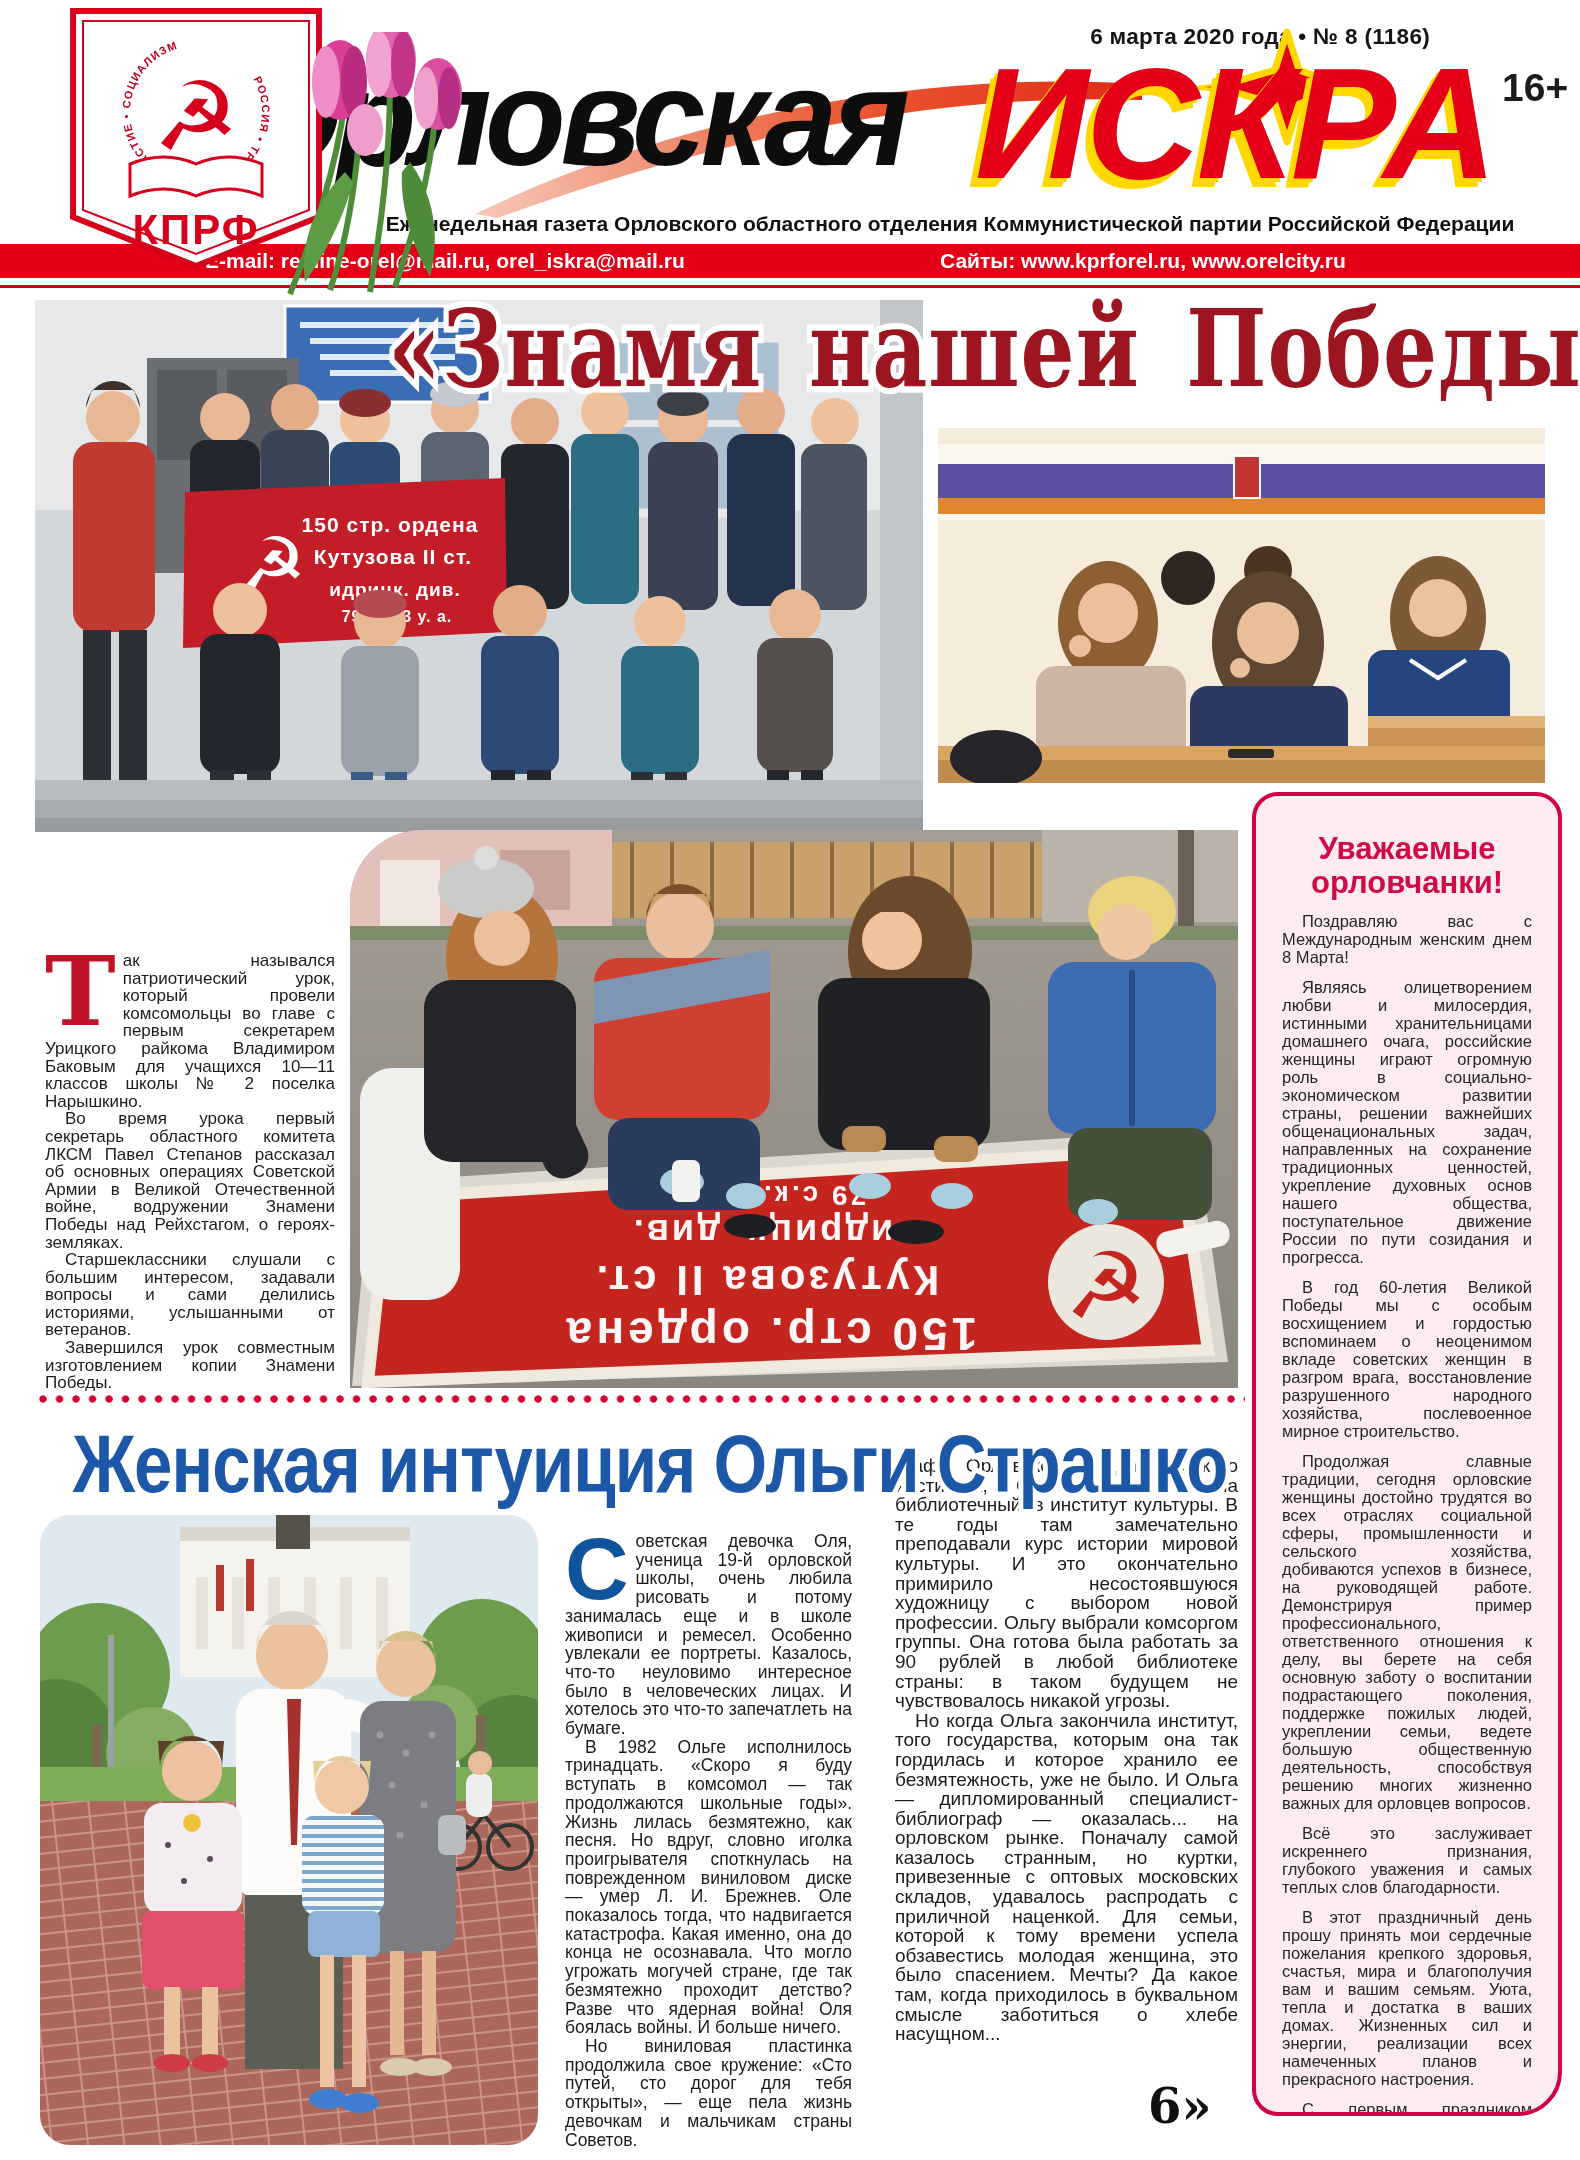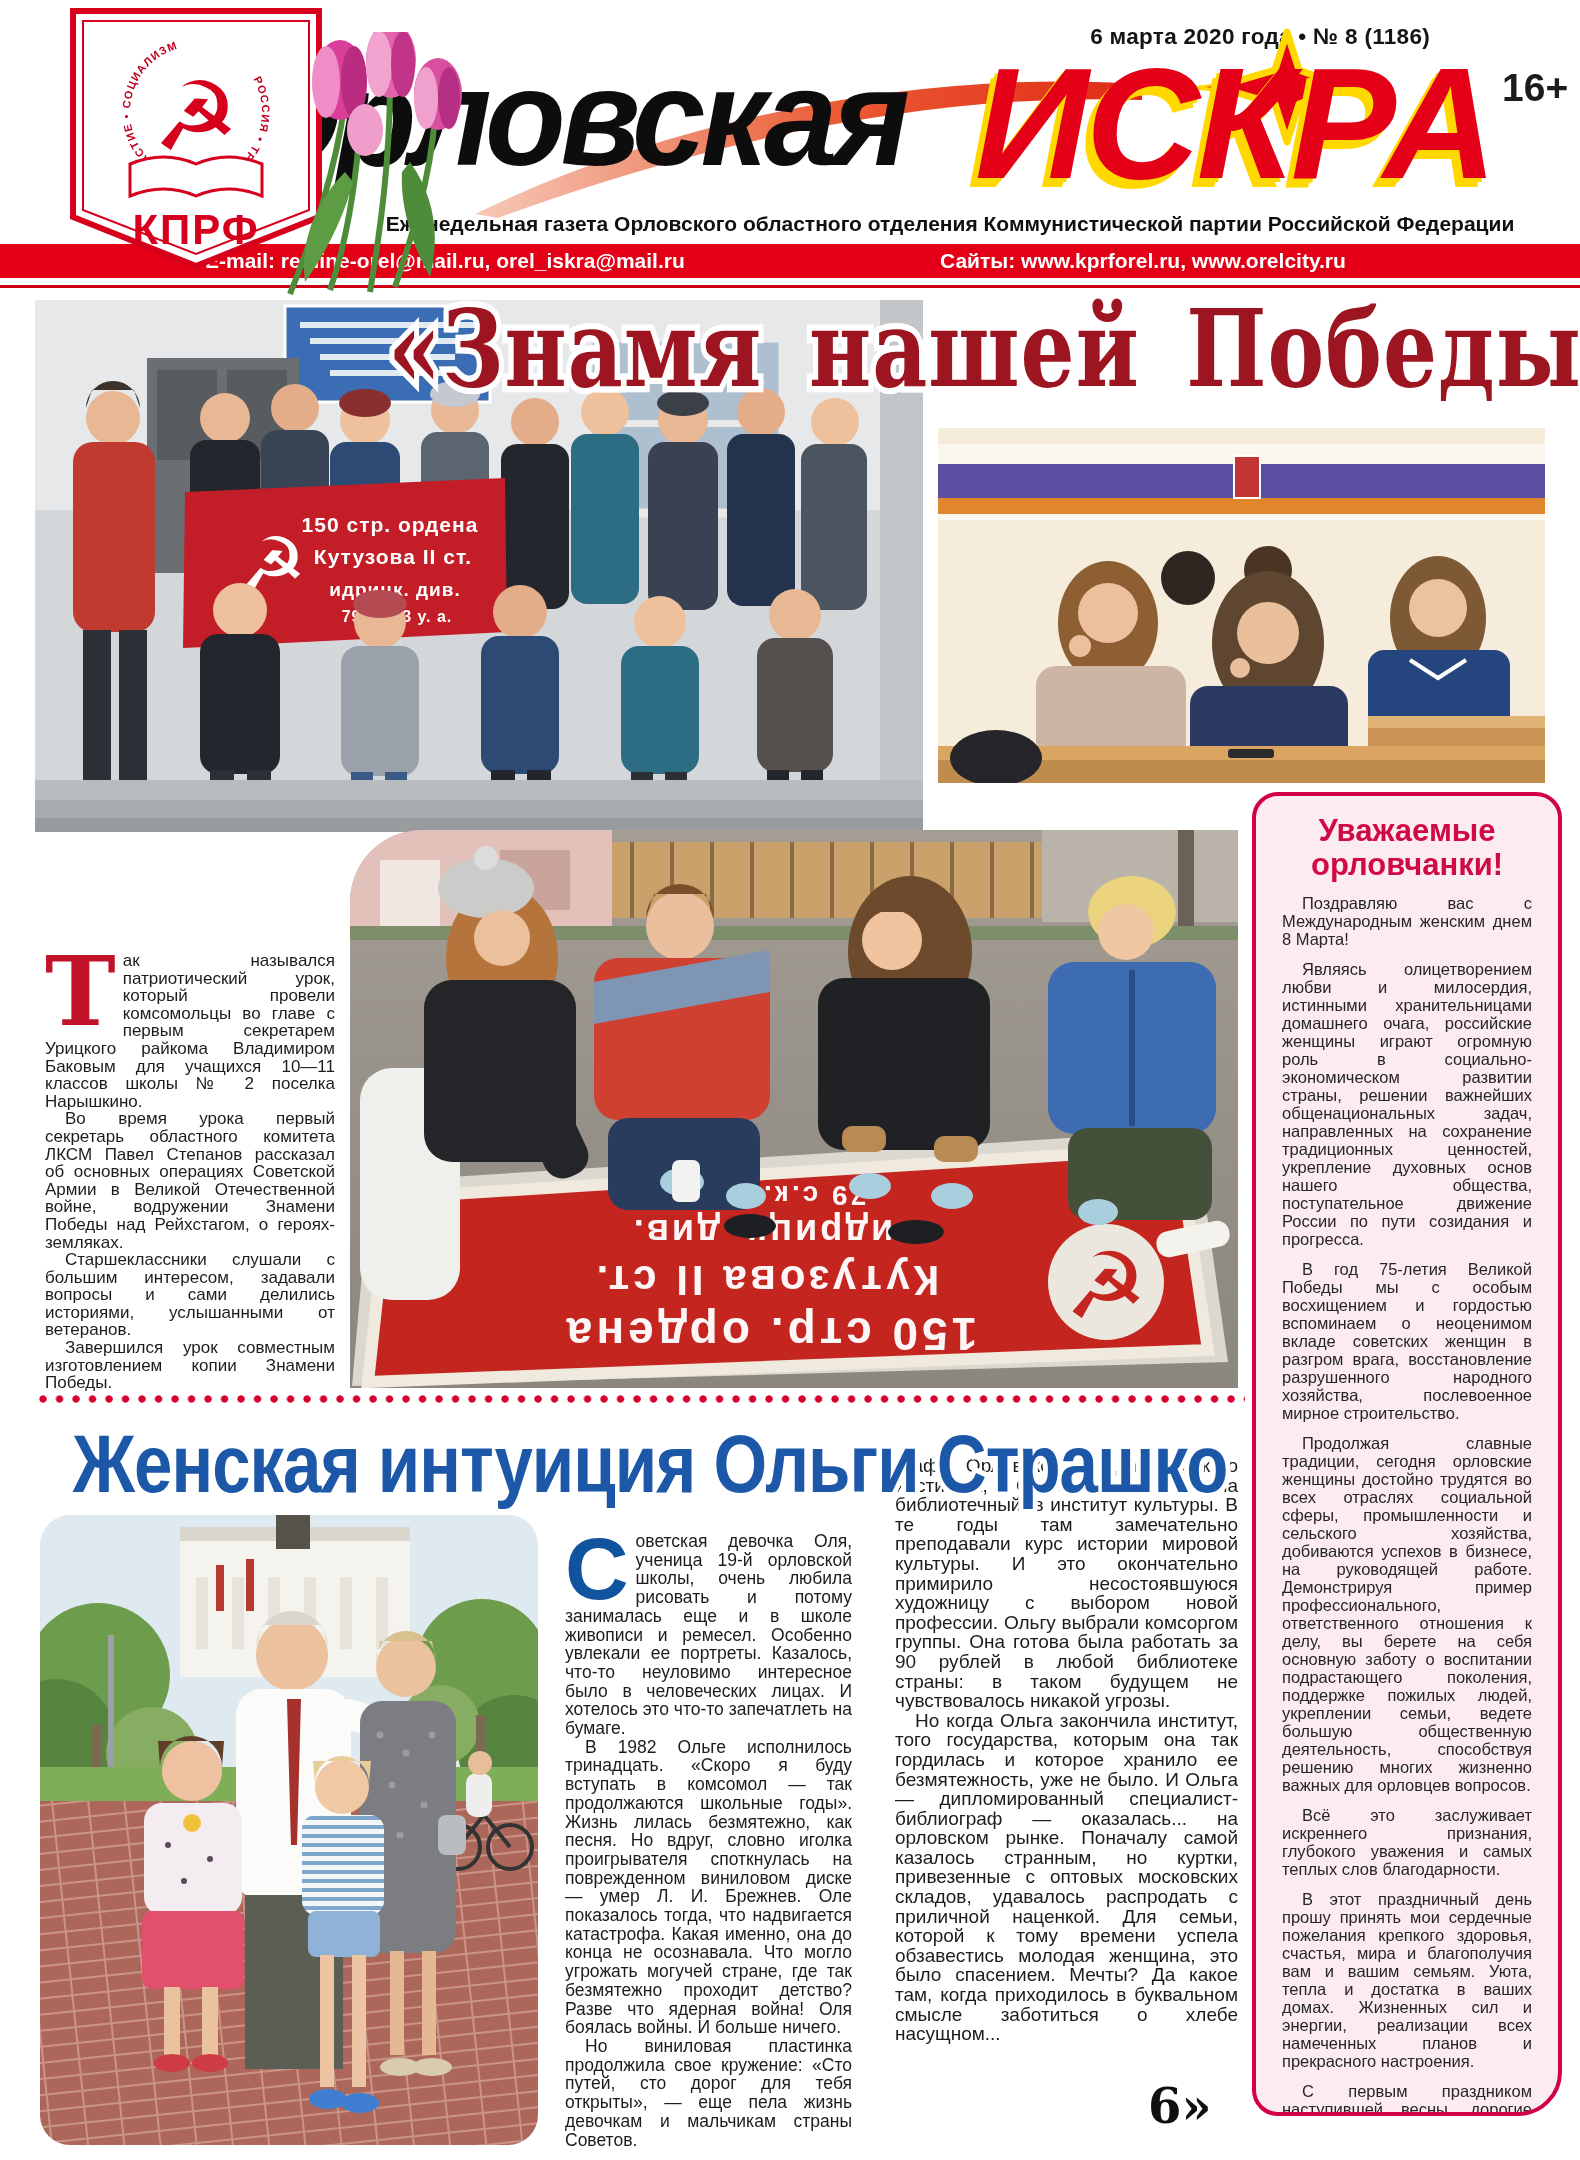--- a/index.html
+++ b/index.html
@@ -58,21 +58,21 @@
   .dotted{left:38px;top:1394px;width:1207px;height:10px;z-index:12;
     background-image:radial-gradient(circle at 5px 5px,#d80030 3.3px,rgba(216,0,48,0) 4px);
     background-size:16.5px 10px;background-repeat:repeat-x;}
   .colA{left:565px;top:1532px;width:287px;height:616px;font-size:17.5px;line-height:18.7px;color:#1c1c1c;overflow:hidden;z-index:12;}
   .colB{left:895px;top:1456px;width:343px;height:606px;font-size:19px;line-height:19.6px;color:#1c1c1c;overflow:hidden;z-index:12;}
   .colB p:first-child{text-indent:0;}
   .page-jump{left:1148px;top:2078px;font-family:"DejaVu Serif",serif;font-weight:bold;font-size:48px;color:#101010;z-index:13;}
 
   
   .sidebar{left:1252px;top:792px;width:310px;height:1324px;box-sizing:border-box;background:#fcecf2;
-    border:4px solid #d2004a;border-radius:26px 26px 44px 26px;padding:14px 14px 12px;overflow:hidden;z-index:12;}
+    border:4px solid #d2004a;border-radius:26px 26px 44px 26px;padding:32px 14px 12px;overflow:hidden;z-index:12;}
   .sb-title{font-size:31px;line-height:34px;font-weight:bold;color:#d00a44;text-align:center;margin:4px 0 10px;}
   .sb-text p{margin:12px;text-indent:20px;text-align:justify;font-size:16.5px;line-height:18px;color:#262626;}
   .sb-sign{margin-top:16px;text-align:right;font-weight:bold;font-size:18px;line-height:22px;color:#1b1b1b;}
 </style>
 </head>
 <body>
 
 <div class="abs" style="left:0;top:0;width:1580px;height:290px;">
 
   <div class="abs emblem">
@@ -511,21 +511,21 @@
 <div class="abs page-jump">6»</div>
 
 <div class="abs sidebar">
   <div class="sb-title">
     <div>Уважаемые</div>
     <div>орловчанки!</div>
   </div>
   <div class="sb-text">
       <p>Поздравляю вас с Международным женским днем 8 Марта!</p>
       <p>Являясь олицетворением любви и милосердия, истинными хранительницами домашнего очага, российские женщины играют огромную роль в социально-экономическом развитии страны, решении важнейших общенациональных задач, направленных на сохранение традиционных ценностей, укрепление духовных основ нашего общества, поступательное движение России по пути созидания и прогресса.</p>
-      <p>В год 75-летия Великой Победы мы с особым восхищением и гордостью вспоминаем о неоценимом вкладе советских женщин в разгром врага, восстановление разрушенного народного хозяйства, послевоенное мирное строительство.</p>
+      <p>В год 60-летия Великой Победы мы с особым восхищением и гордостью вспоминаем о неоценимом вкладе советских женщин в разгром врага, восстановление разрушенного народного хозяйства, послевоенное мирное строительство.</p>
       <p>Продолжая славные традиции, сегодня орловские женщины достойно трудятся во всех отраслях социальной сферы, промышленности и сельского хозяйства, добиваются успехов в бизнесе, на руководящей работе. Демонстрируя пример профессионального, ответственного отношения к делу, вы берете на себя основную заботу о воспитании подрастающего поколения, поддержке пожилых людей, укреплении семьи, ведете большую общественную деятельность, способствуя решению многих жизненно важных для орловцев вопросов.</p>
       <p>Всё это заслуживает искреннего признания, глубокого уважения и самых теплых слов благодарности.</p>
       <p>В этот праздничный день прошу принять мои сердечные пожелания крепкого здоровья, счастья, мира и благополучия вам и вашим семьям. Уюта, тепла и достатка в ваших домах. Жизненных сил и энергии, реализации всех намеченных планов и прекрасного настроения.</p>
       <p>С первым праздником наступившей весны, дорогие женщины!</p>
     </div>
   <div class="sb-sign">
     <div>С уважением,</div>
     <div>губернатор Орловской области</div>
 
   </div>

